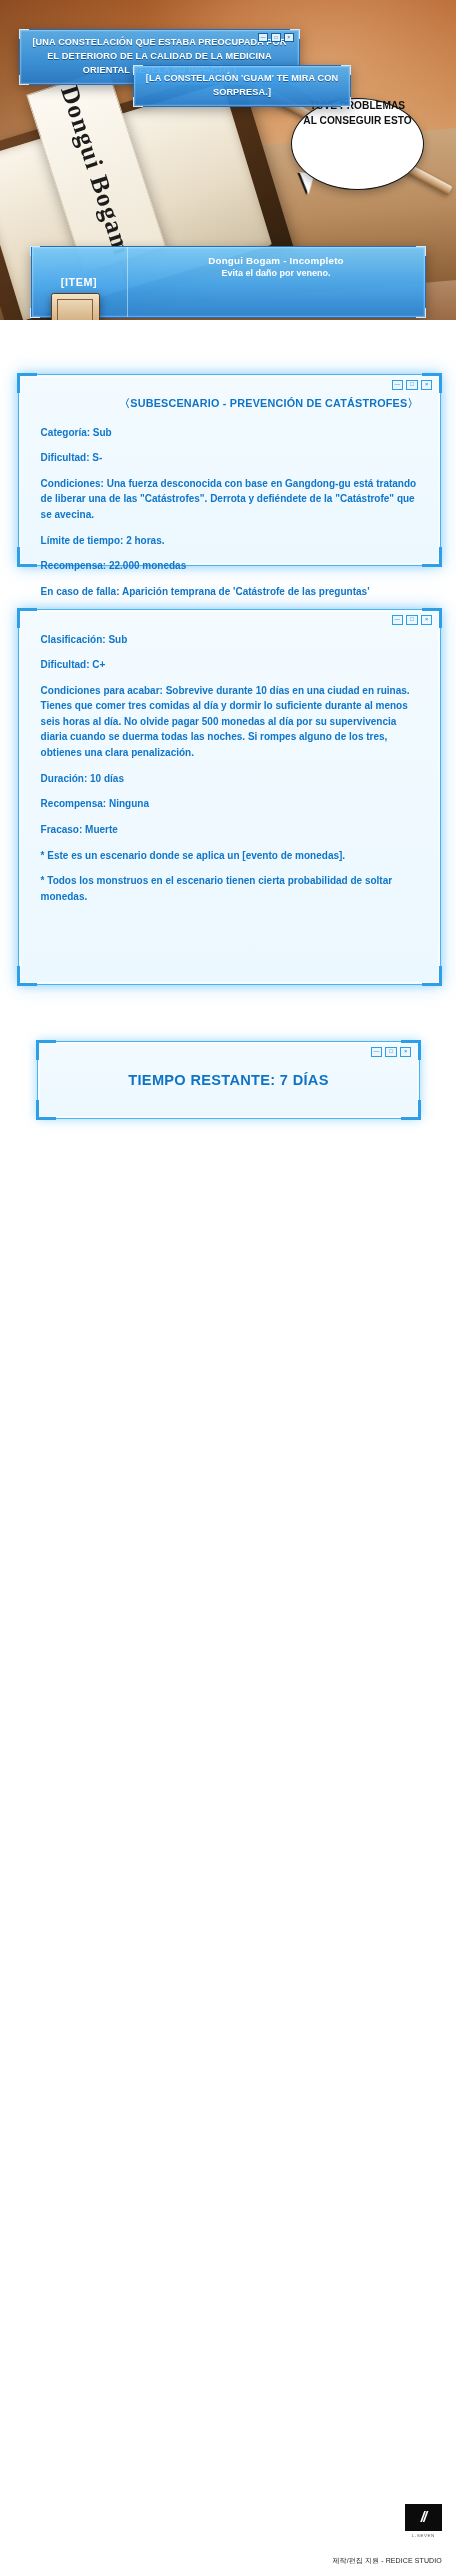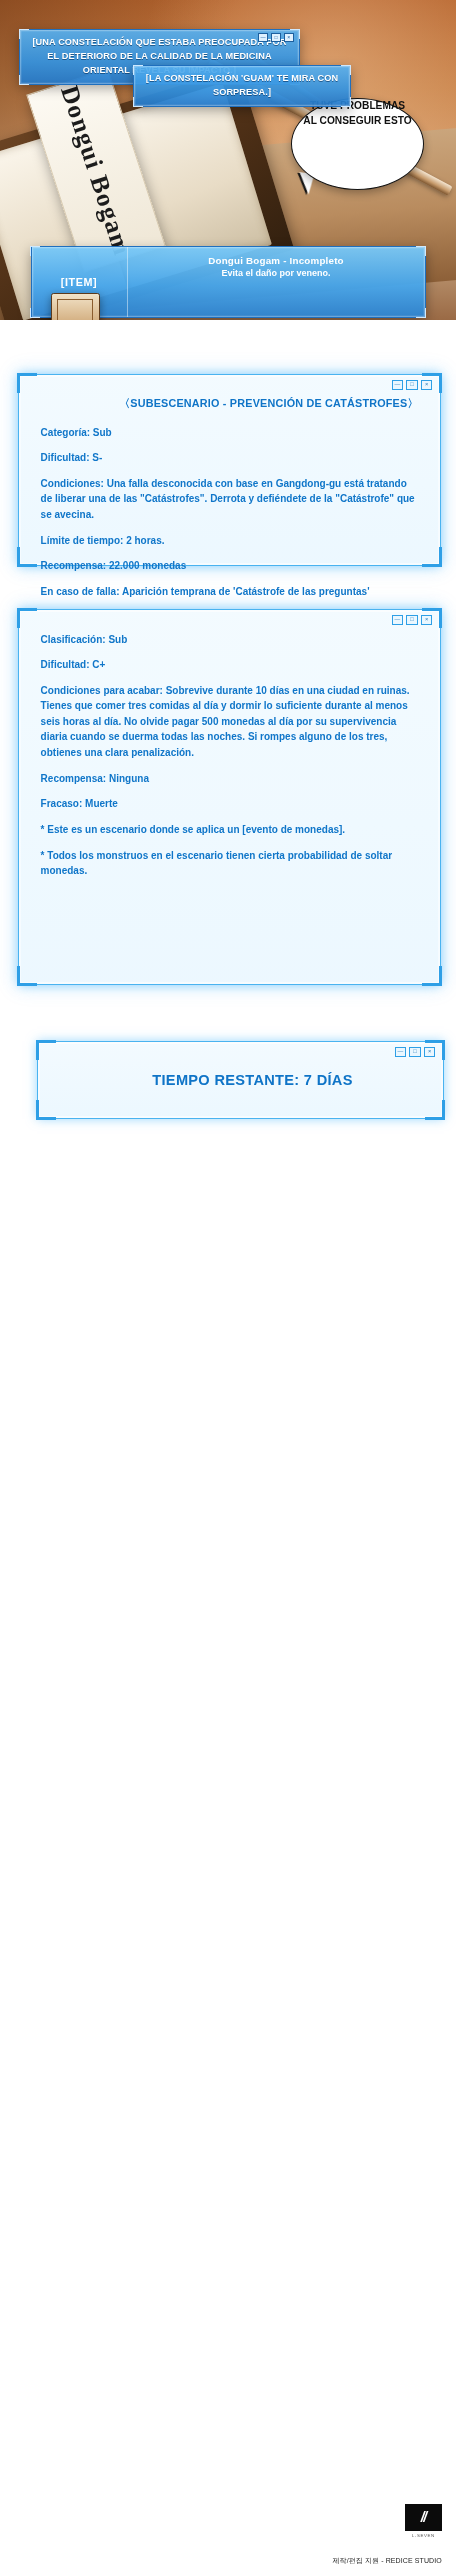--- a/index.html
+++ b/index.html
@@ -224,21 +224,20 @@
 
   .q1{top:374px;height:190px;}
   .q2{top:609px;height:374px;}
 
   
   .timerwin{
     position:absolute;left:37px;top:1041px;width:381px;height:76px;
     background:linear-gradient(180deg, rgba(200,235,255,.22), rgba(150,215,255,.18));
     border:1.9px solid #49b3f0;
     box-shadow:0 0 0 1.9px rgba(255,255,255,.55) inset, 0 0 10.2px rgba(70,180,250,.55);
-    padding-left:24px;
   }
   .timer-text{
     height:100%;display:flex;align-items:center;justify-content:center;
     font-weight:bold;font-size:14.6px;color:#0f74c7;letter-spacing:0.3px;
   }
 
   
   .footer{
     position:absolute;left:0;bottom:0;width:457px;height:76px;background:#fff;
   }
@@ -326,41 +325,42 @@
     <span class="q-corner br"></span>
     <div class="q-winbtns">
       <span class="q-winbtn">—</span>
       <span class="q-winbtn">□</span>
       <span class="q-winbtn">×</span>
     </div>
     <div class="q-body">
       <div class="q-title">〈SUBESCENARIO - PREVENCIÓN DE CATÁSTROFES〉</div>
       <div class="q-line">Categoría: Sub</div>
       <div class="q-line">Dificultad: S-</div>
-      <div class="q-line">Condiciones: Una falla desconocida con base en Gangdong-gu está tratando de liberar una de las "Catástrofes". Derrota y defiéndete de la "Catástrofe" que se avecina.</div>
+      <div class="q-line">Condiciones: Una fuerza desconocida con base en Gangdong-gu está tratando de liberar una de las "Catástrofes". Derrota y defiéndete de la "Catástrofe" que se avecina.</div>
       <div class="q-line">Límite de tiempo: 2 horas.</div>
       <div class="q-line">Recompensa: 22.000 monedas</div>
       <div class="q-line">En caso de falla: Aparición temprana de 'Catástrofe de las preguntas'</div>
     </div>
   </div>
 
   <div class="questwin q2">
     <span class="q-corner tl"></span>
     <span class="q-corner tr"></span>
     <span class="q-corner bl"></span>
     <span class="q-corner br"></span>
     <div class="q-winbtns">
       <span class="q-winbtn">—</span>
       <span class="q-winbtn">□</span>
       <span class="q-winbtn">×</span>
     </div>
     <div class="q-body">
       <div class="q-line">Clasificación: Sub</div>
       <div class="q-line">Dificultad: C+</div>
       <div class="q-line">Condiciones para acabar: Sobrevive durante 10 días en una ciudad en ruinas. Tienes que comer tres comidas al día y dormir lo suficiente durante al menos seis horas al día. No olvide pagar 500 monedas al día por su supervivencia diaria cuando se duerma todas las noches. Si rompes alguno de los tres, obtienes una clara penalización.</div>
+      <div class="q-line">Duración: 10 días</div>
       <div class="q-line">Recompensa: Ninguna</div>
       <div class="q-line">Fracaso: Muerte</div>
       <div class="q-line">* Este es un escenario donde se aplica un [evento de monedas].</div>
       <div class="q-line">* Todos los monstruos en el escenario tienen cierta probabilidad de soltar monedas.</div>
     </div>
   </div>
 
   <div class="timerwin">
     <span class="q-corner tl"></span>
     <span class="q-corner tr"></span>

